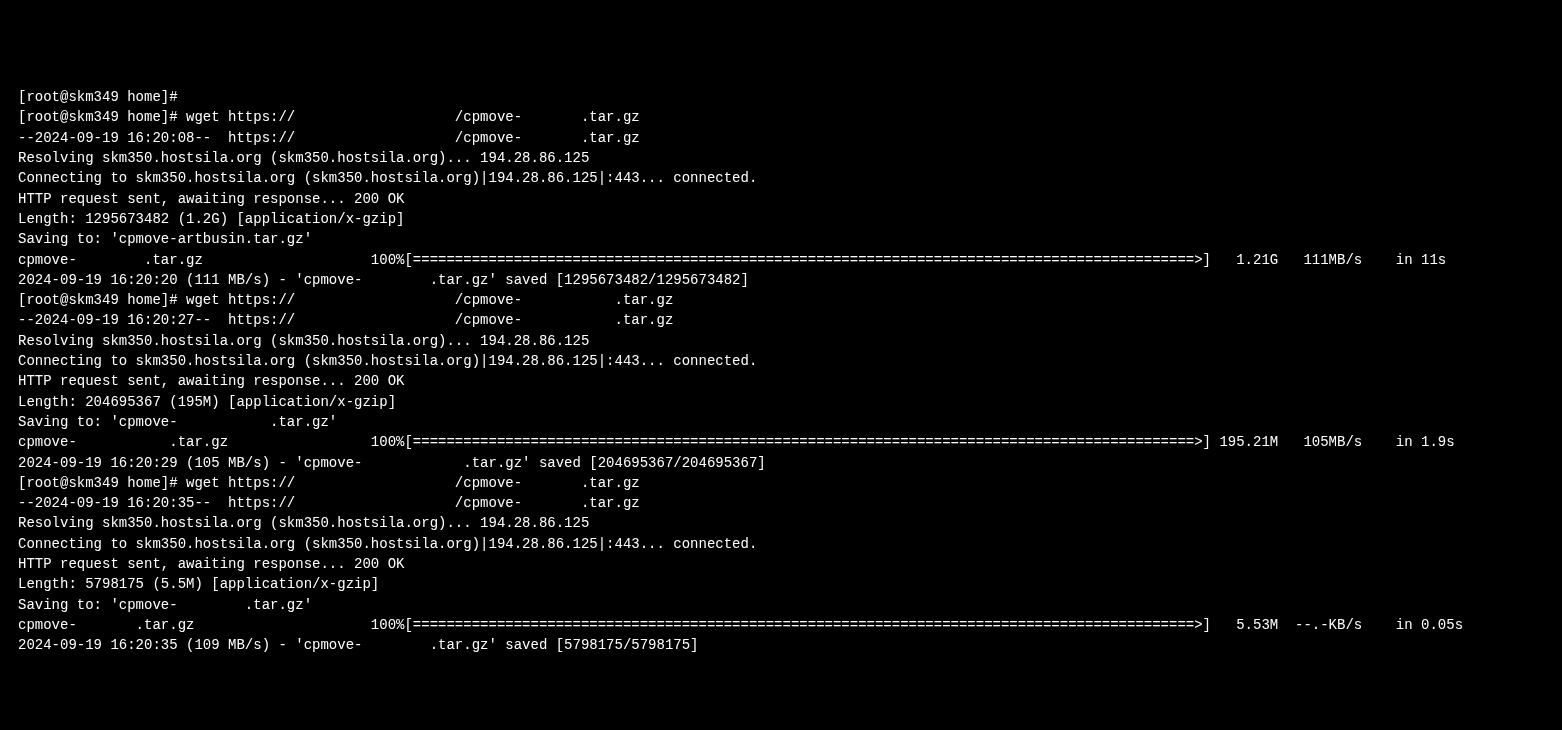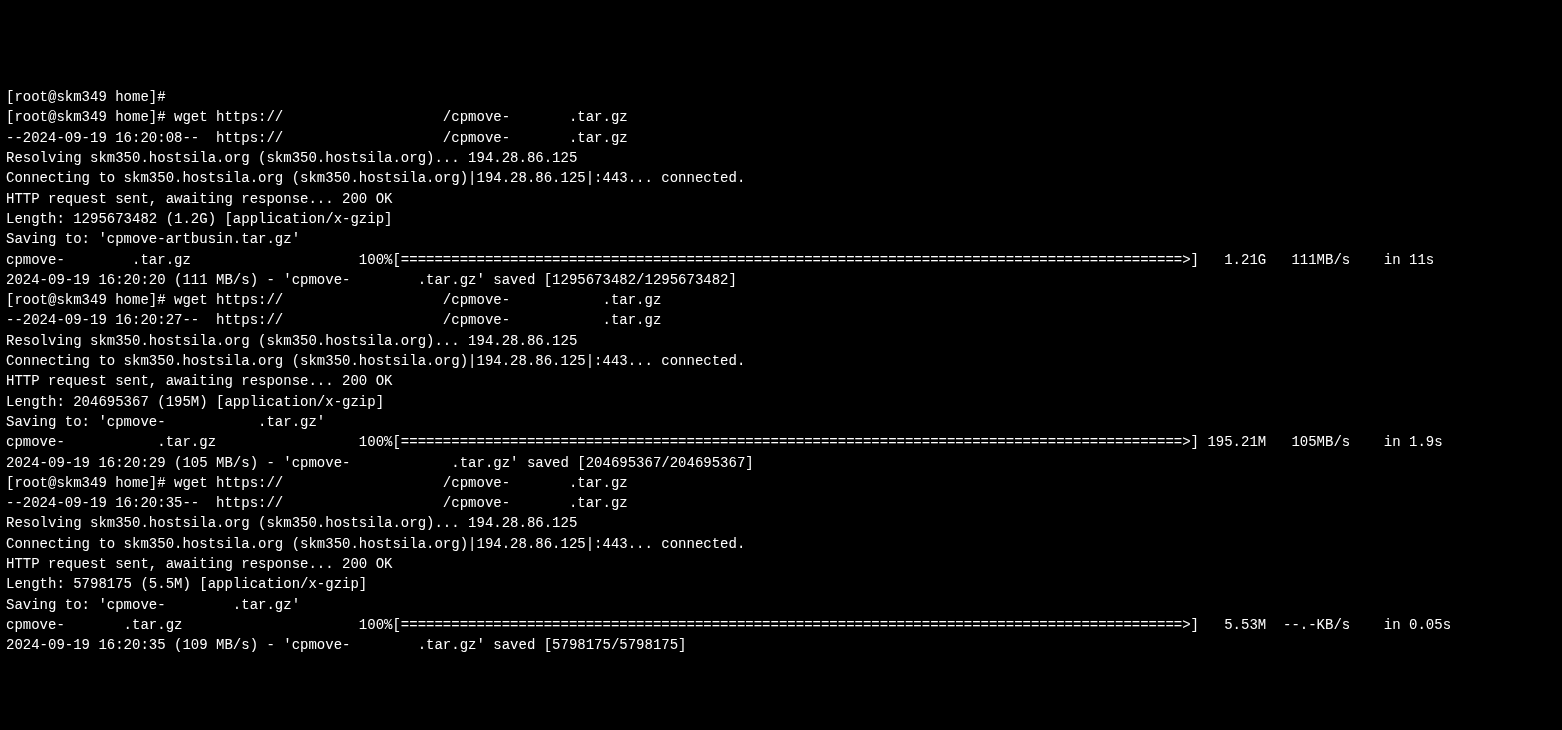--- a/index.html
+++ b/index.html
@@ -8,21 +8,21 @@
       color: #ffffff;
       font-family: 'Courier New', Courier, monospace;
       font-size: 14px;
       line-height: 1.45;
       padding: 6px;
       white-space: pre;
       overflow-x: auto;
       width: 1562px;
       height: 730px;
     }
-    .line { display: block; }
+    .line { display: block; margin-left: 12px; }
   </style>
 </head>
 <body>
 
 
 
 <div id="terminal"><span class="line">[root@skm349 home]#</span><span class="line">[root@skm349 home]# wget https://                   /cpmove-       .tar.gz</span><span class="line">--2024-09-19 16:20:08--  https://                   /cpmove-       .tar.gz</span><span class="line">Resolving skm350.hostsila.org (skm350.hostsila.org)... 194.28.86.125</span><span class="line">Connecting to skm350.hostsila.org (skm350.hostsila.org)|194.28.86.125|:443... connected.</span><span class="line">HTTP request sent, awaiting response... 200 OK</span><span class="line">Length: 1295673482 (1.2G) [application/x-gzip]</span><span class="line">Saving to: 'cpmove-artbusin.tar.gz'</span><span class="line"></span><span class="line">cpmove-        .tar.gz                    100%[=============================================================================================&gt;]   1.21G   111MB/s    in 11s</span><span class="line"></span><span class="line">2024-09-19 16:20:20 (111 MB/s) - 'cpmove-        .tar.gz' saved [1295673482/1295673482]</span><span class="line"></span><span class="line">[root@skm349 home]# wget https://                   /cpmove-           .tar.gz</span><span class="line">--2024-09-19 16:20:27--  https://                   /cpmove-           .tar.gz</span><span class="line">Resolving skm350.hostsila.org (skm350.hostsila.org)... 194.28.86.125</span><span class="line">Connecting to skm350.hostsila.org (skm350.hostsila.org)|194.28.86.125|:443... connected.</span><span class="line">HTTP request sent, awaiting response... 200 OK</span><span class="line">Length: 204695367 (195M) [application/x-gzip]</span><span class="line">Saving to: 'cpmove-           .tar.gz'</span><span class="line"></span><span class="line">cpmove-           .tar.gz                 100%[=============================================================================================&gt;] 195.21M   105MB/s    in 1.9s</span><span class="line"></span><span class="line">2024-09-19 16:20:29 (105 MB/s) - 'cpmove-            .tar.gz' saved [204695367/204695367]</span><span class="line"></span><span class="line">[root@skm349 home]# wget https://                   /cpmove-       .tar.gz</span><span class="line">--2024-09-19 16:20:35--  https://                   /cpmove-       .tar.gz</span><span class="line">Resolving skm350.hostsila.org (skm350.hostsila.org)... 194.28.86.125</span><span class="line">Connecting to skm350.hostsila.org (skm350.hostsila.org)|194.28.86.125|:443... connected.</span><span class="line">HTTP request sent, awaiting response... 200 OK</span><span class="line">Length: 5798175 (5.5M) [application/x-gzip]</span><span class="line">Saving to: 'cpmove-        .tar.gz'</span><span class="line"></span><span class="line">cpmove-       .tar.gz                     100%[=============================================================================================&gt;]   5.53M  --.-KB/s    in 0.05s</span><span class="line"></span><span class="line">2024-09-19 16:20:35 (109 MB/s) - 'cpmove-        .tar.gz' saved [5798175/5798175]</span></div>
 
 
 

